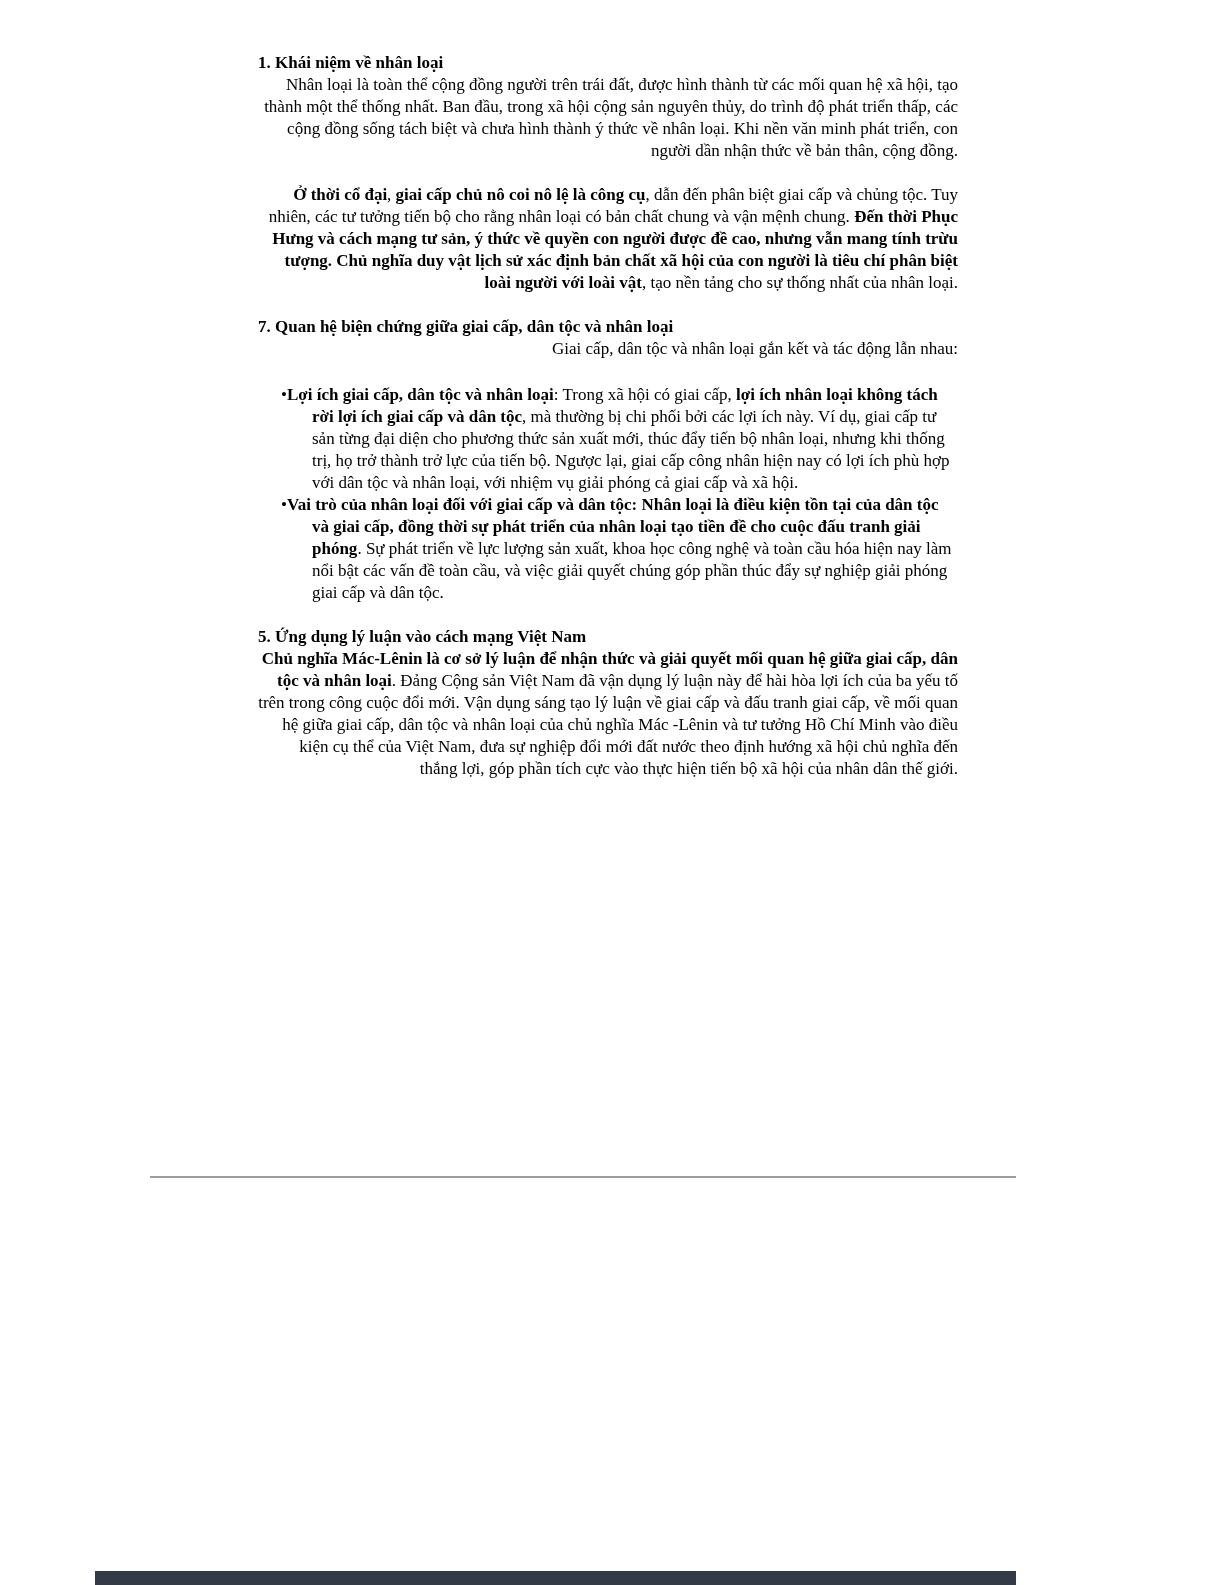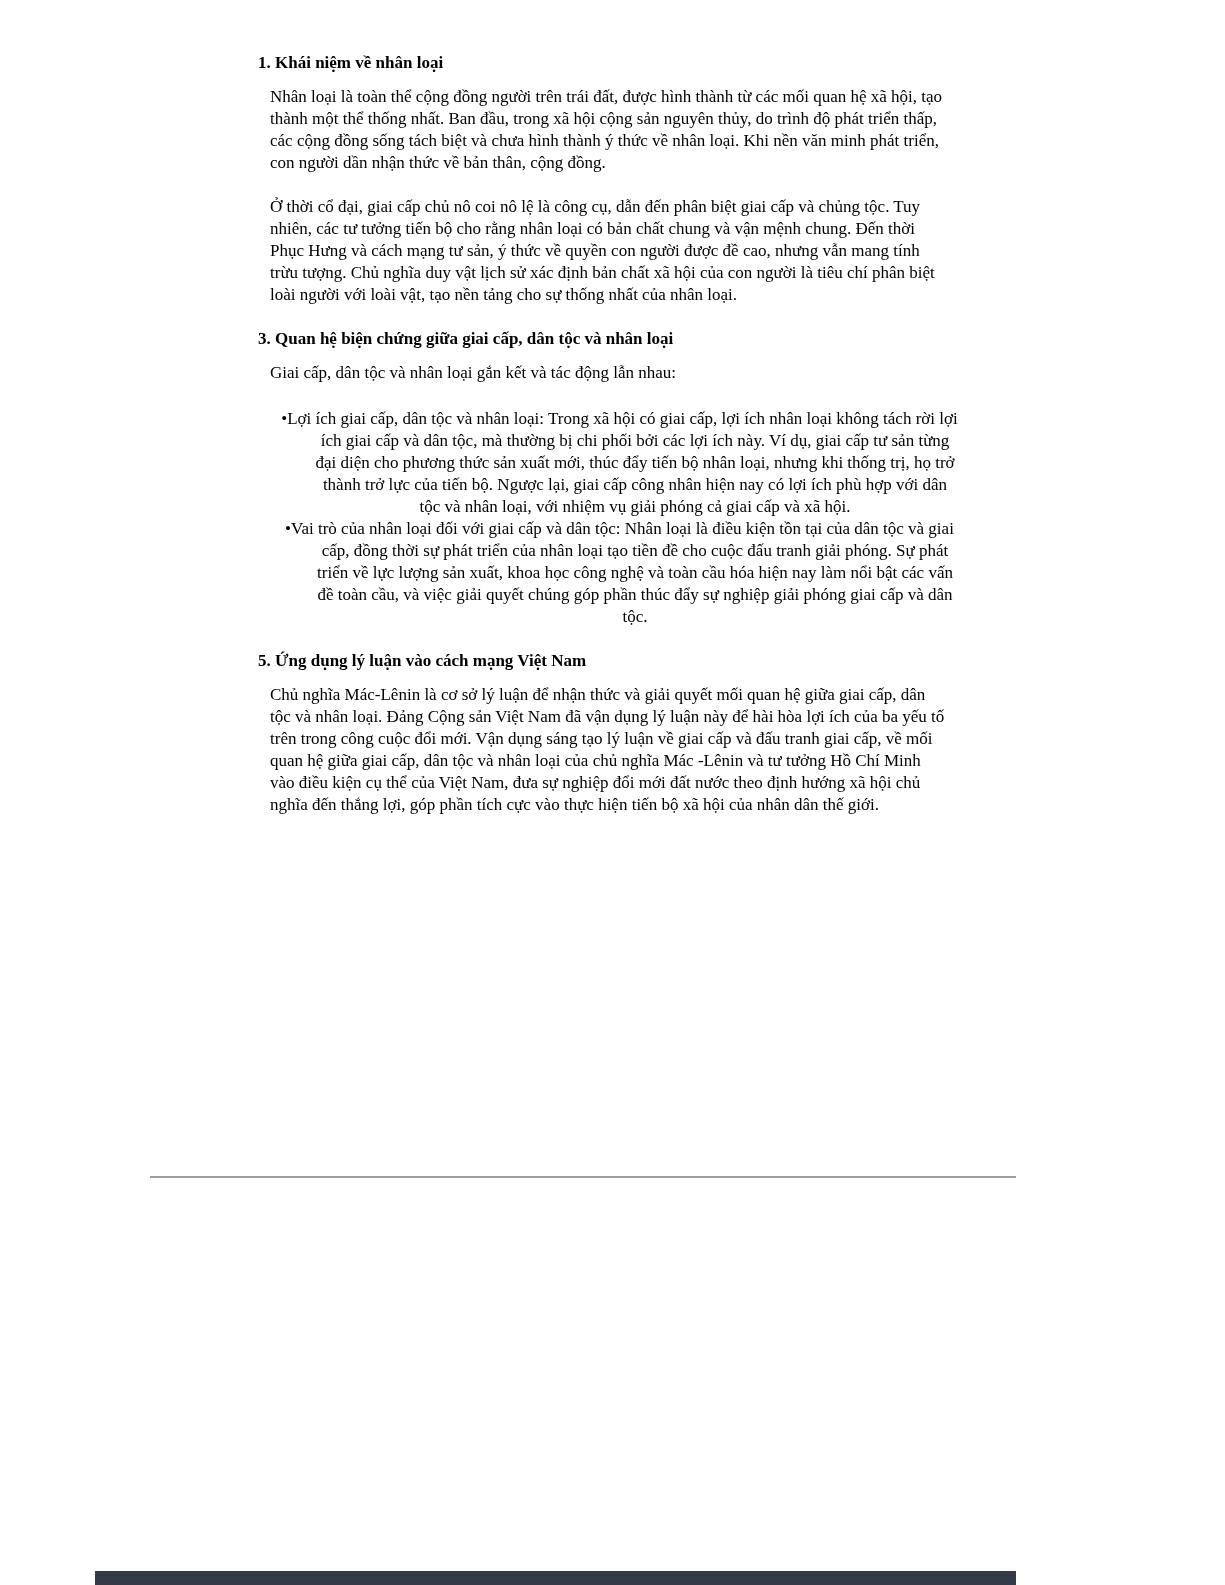--- a/index.html
+++ b/index.html
@@ -28,29 +28,29 @@
   }
   section { margin: 0 0 22px 0; }
   h3 {
     margin: 0;
     padding: 0;
     font-size: 17px;
     line-height: 22px;
     font-weight: bold;
   }
   p {
-    margin: 12px;
+    margin: 0;
     padding: 0;
+    text-align: right;
   }
-  .bold, b { font-weight: normal; }
+  .bold, b { font-weight: bold; }
   ul.bullets {
     margin: 24px 0 0 0;
     padding: 0;
     list-style: none;
-    text-align: center;
   }
   ul.bullets li {
     padding-left: 54px;
     text-indent: -31px;
     margin: 0;
   }
   .divider {
     position: absolute;
     left: 150px;
     top: 1176px;
@@ -77,21 +77,21 @@
     <section>
       <h3>1. Khái niệm về nhân loại</h3>
       <p><span>Nhân loại là toàn thể cộng đồng người trên trái đất, được hình thành từ các mối quan hệ xã hội, tạo thành một thể thống nhất. Ban đầu, trong xã hội cộng sản nguyên thủy, do trình độ phát triển thấp, các cộng đồng sống tách biệt và chưa hình thành ý thức về nhân loại. Khi nền văn minh phát triển, con người dần nhận thức về bản thân, cộng đồng.</span></p>
     </section>
 
     <section>
       <p><span class="bold">Ở thời cổ đại</span><span>, </span><span class="bold">giai cấp chủ nô coi nô lệ là công cụ</span><span>, dẫn đến phân biệt giai cấp và chủng tộc. Tuy nhiên, các tư tưởng tiến bộ cho rằng nhân loại có bản chất chung và vận mệnh chung. </span><span class="bold">Đến thời Phục Hưng và cách mạng tư sản, ý thức về quyền con người được đề cao, nhưng vẫn mang tính trừu tượng. Chủ nghĩa duy vật lịch sử xác định bản chất xã hội của con người là tiêu chí phân biệt loài người với loài vật</span><span>, tạo nền tảng cho sự thống nhất của nhân loại.</span></p>
     </section>
 
     <section>
-      <h3>3. Quan hệ biện chứng giữa giai cấp, dân tộc và nhân loại</h3>
+      <h3>7. Quan hệ biện chứng giữa giai cấp, dân tộc và nhân loại</h3>
       <p>Giai cấp, dân tộc và nhân loại gắn kết và tác động lẫn nhau:</p>
       <ul class="bullets">
         <li><span class="bullet">•</span><span><span class="bold">Lợi ích giai cấp, dân tộc và nhân loại</span><span>: Trong xã hội có giai cấp, </span><span class="bold">lợi ích nhân loại không tách rời lợi ích giai cấp và dân tộc</span><span>, mà thường bị chi phối bởi các lợi ích này. Ví dụ, giai cấp tư sản từng đại diện cho phương thức sản xuất mới, thúc đẩy tiến bộ nhân loại, nhưng khi thống trị, họ trở thành trở lực của tiến bộ. Ngược lại, giai cấp công nhân hiện nay có lợi ích phù hợp với dân tộc và nhân loại, với nhiệm vụ giải phóng cả giai cấp và xã hội.</span></span></li>
         <li><span class="bullet">•</span><span><span class="bold">Vai trò của nhân loại đối với giai cấp và dân tộc: Nhân loại là điều kiện tồn tại của dân tộc và giai cấp, đồng thời sự phát triển của nhân loại tạo tiền đề cho cuộc đấu tranh giải phóng</span><span>. Sự phát triển về lực lượng sản xuất, khoa học công nghệ và toàn cầu hóa hiện nay làm nổi bật các vấn đề toàn cầu, và việc giải quyết chúng góp phần thúc đẩy sự nghiệp giải phóng giai cấp và dân tộc.</span></span></li>
       </ul>
     </section>
 
     <section>
       <h3>5. Ứng dụng lý luận vào cách mạng Việt Nam</h3>
       <p><span class="bold">Chủ nghĩa Mác-Lênin là cơ sở lý luận để nhận thức và giải quyết mối quan hệ giữa giai cấp, dân tộc và nhân loại</span><span>. Đảng Cộng sản Việt Nam đã vận dụng lý luận này để hài hòa lợi ích của ba yếu tố trên trong công cuộc đổi mới. Vận dụng sáng tạo lý luận về giai cấp và đấu tranh giai cấp, về mối quan hệ giữa giai cấp, dân tộc và nhân loại của chủ nghĩa Mác -Lênin và tư tưởng Hồ Chí Minh vào điều kiện cụ thể của Việt Nam, đưa sự nghiệp đổi mới đất nước theo định hướng xã hội chủ nghĩa đến thắng lợi, góp phần tích cực vào thực hiện tiến bộ xã hội của nhân dân thế giới.</span></p>

